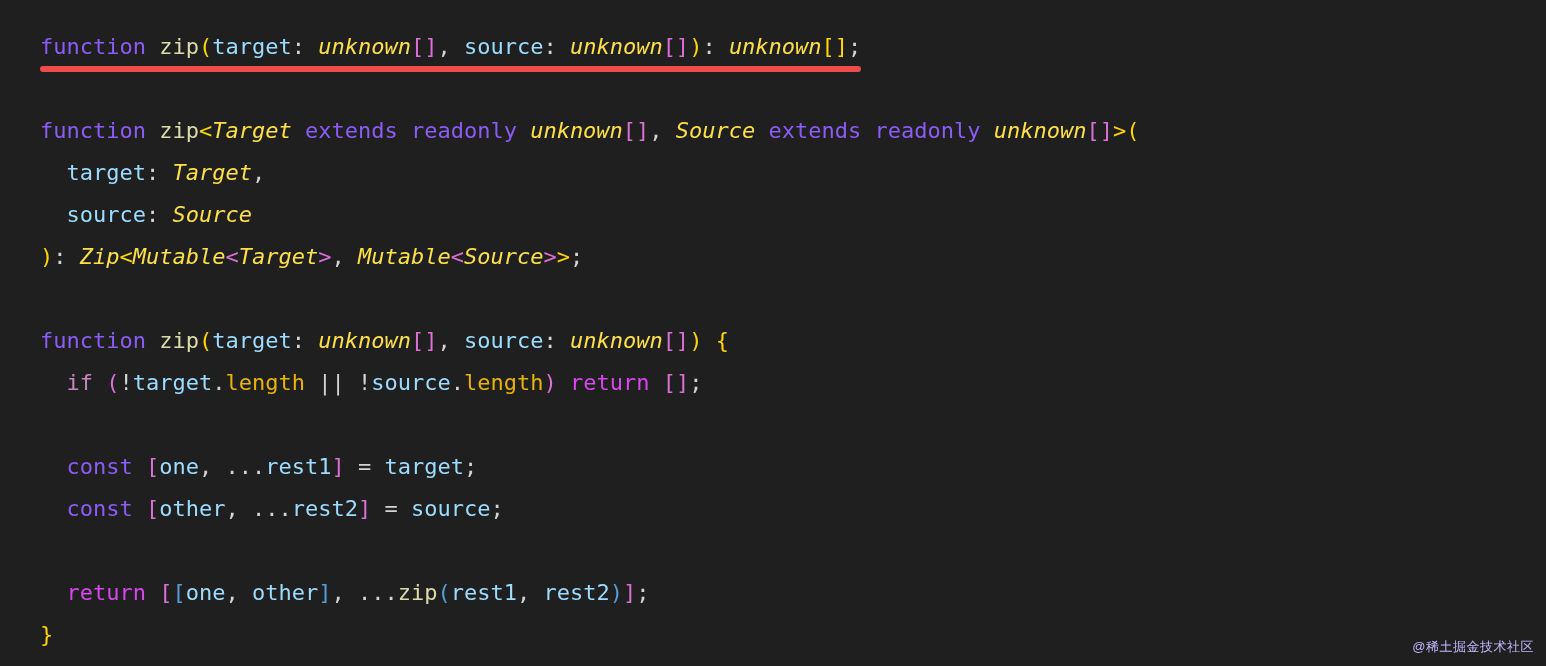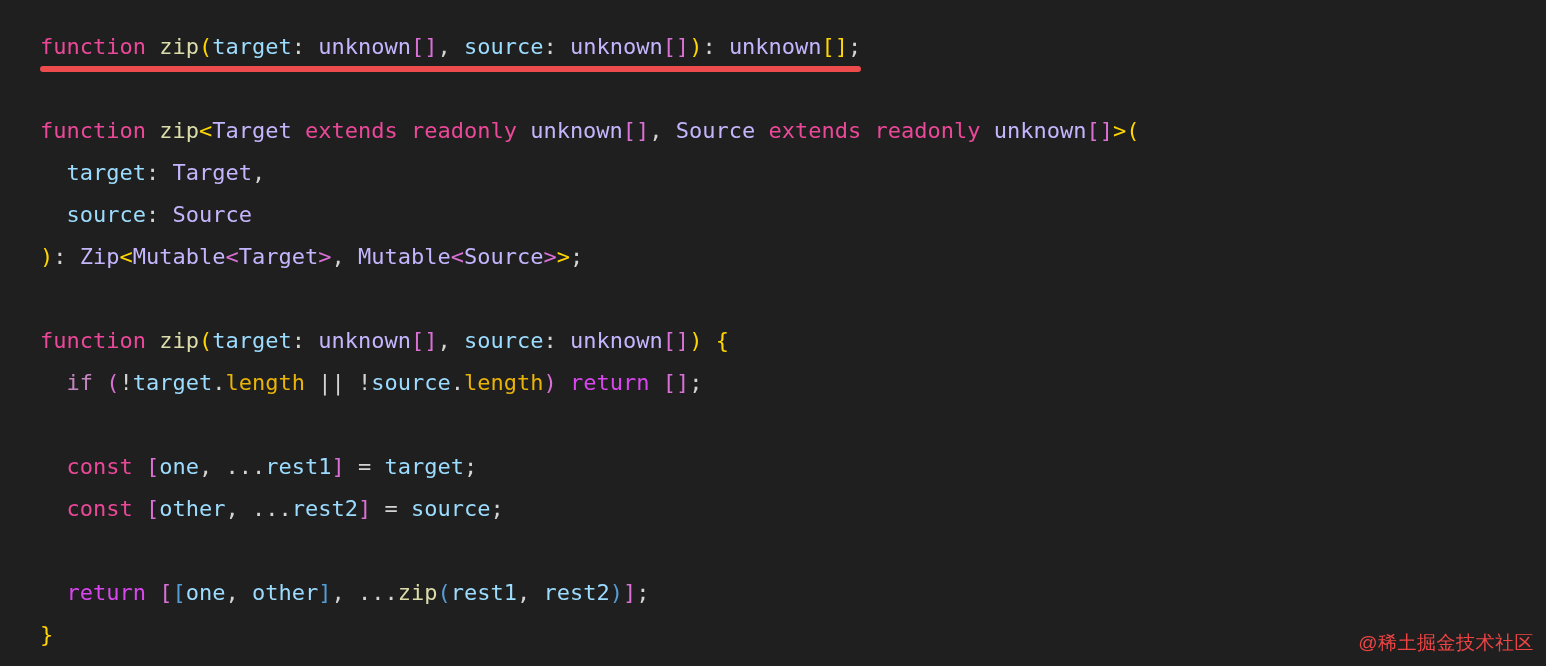--- a/index.html
+++ b/index.html
@@ -13,24 +13,24 @@
     overflow: hidden;
     position: relative;
   }
   pre.code {
     margin: 0;
     padding: 26px 40px;
     line-height: 42px;
     white-space: pre;
     color: #d4d4d4;
   }
-  .tok-kw   { color: #ec4899; }        
+  .tok-kw   { color: #8b5cf6; }        
   .tok-fn   { color: #dcdcaa; }        
   .tok-var  { color: #9cdcfe; }        
-  .tok-type { color: #c4b5fd; }        
+  .tok-type { color: #fde047; font-style: italic; }        
   .tok-punc { color: #d4d4d4; }        
   .tok-retk { color: #d946ef; }        
   .tok-if   { color: #c586c0; }        
   .tok-prop { color: #eab308; }
   .tok-op   { color: #d4d4d4; }
 
   .underline-wrap {
     position: relative;
     display: inline-block;
   }
@@ -41,23 +41,23 @@
     bottom: -4px;
     height: 6px;
     background: #ee4c4c;
     border-radius: 3px;
   }
 
   .watermark {
     position: absolute;
     right: 12px;
     bottom: 10px;
-    color: #ef4444;
+    color: #c4b5fd;
     font-family: -apple-system, BlinkMacSystemFont, "Segoe UI", Arial, sans-serif;
-    font-size: 19px;
+    font-size: 13px;
     letter-spacing: 0.5px;
   }
 
   
   .y  { color:#ffd602; }   
   .p  { color:#da70d6; }   
   .b  { color:#569cd6; }   
 </style>
 </head>
 <body>

